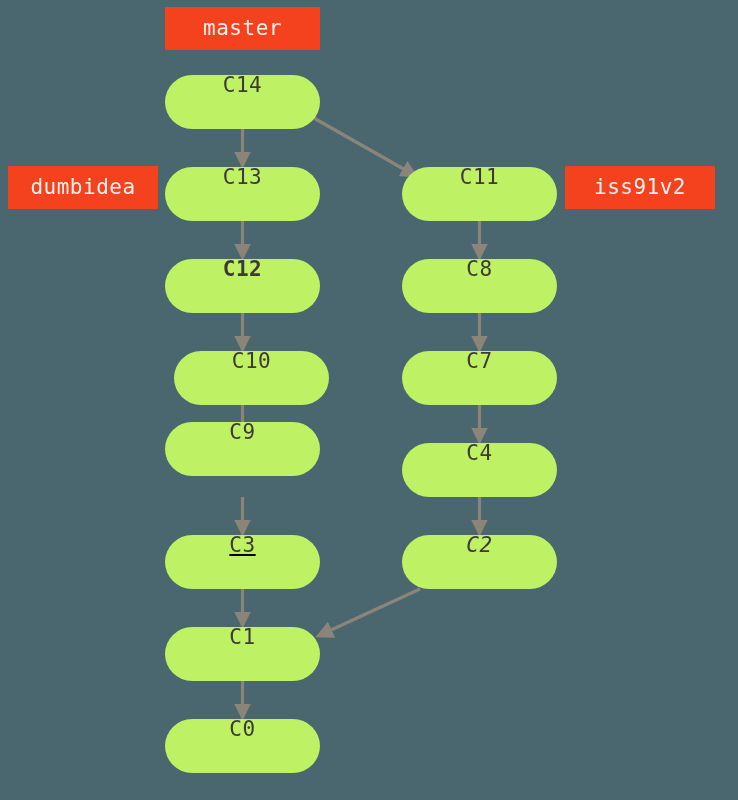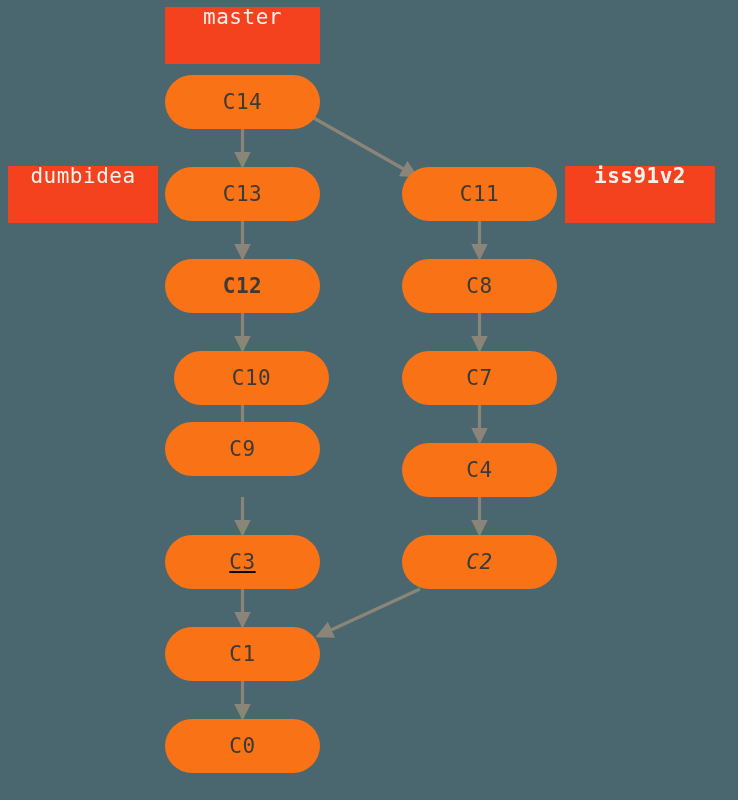--- a/index.html
+++ b/index.html
@@ -25,38 +25,37 @@
     width: 738px;
     height: 800px;
     pointer-events: none;
   }
   .commit-node {
     position: absolute;
     box-sizing: border-box;
     width: 155px;
     height: 54px;
     border-radius: 27px;
-    background: #f97316;
+    background: #bef264;
     display: flex;
-    align-items: center;
     justify-content: center;
   }
   .commit-label {
     color: #3d3a35;
     font-size: 21px;
     letter-spacing: 0.5px;
     line-height: 1;
   }
   .branch-tag {
     position: absolute;
     box-sizing: border-box;
-    height: 57px;
+    height: 43px;
     background: #f4411e;
     display: flex;
-    align-items: flex-start;
+    align-items: center;
     justify-content: center;
   }
   .branch-label {
     color: #f2f2ee;
     font-size: 21px;
     letter-spacing: 0.5px;
     line-height: 1;
   }
 </style>
 </head>
@@ -87,21 +86,21 @@
       </g>
   </svg>
 
   <div id="branches-group">
       <div class="branch-tag" style="left: 165px; top: 7px; width: 155px;">
         <span class="branch-label">master</span>
       </div>
       <div class="branch-tag" style="left: 8px; top: 166px; width: 150px;">
         <span class="branch-label">dumbidea</span>
       </div>
-      <div class="branch-tag" style="left: 565px; top: 166px; width: 150px; font-weight: bold;">
+      <div class="branch-tag" style="left: 565px; top: 166px; width: 150px;">
         <span class="branch-label">iss91v2</span>
       </div>
     </div>
   <div id="commits-group">
       <div class="commit-node" style="left: 165px; top: 75px;">
         <span class="commit-label">C14</span>
       </div>
       <div class="commit-node" style="left: 165px; top: 167px;">
         <span class="commit-label">C13</span>
       </div>

